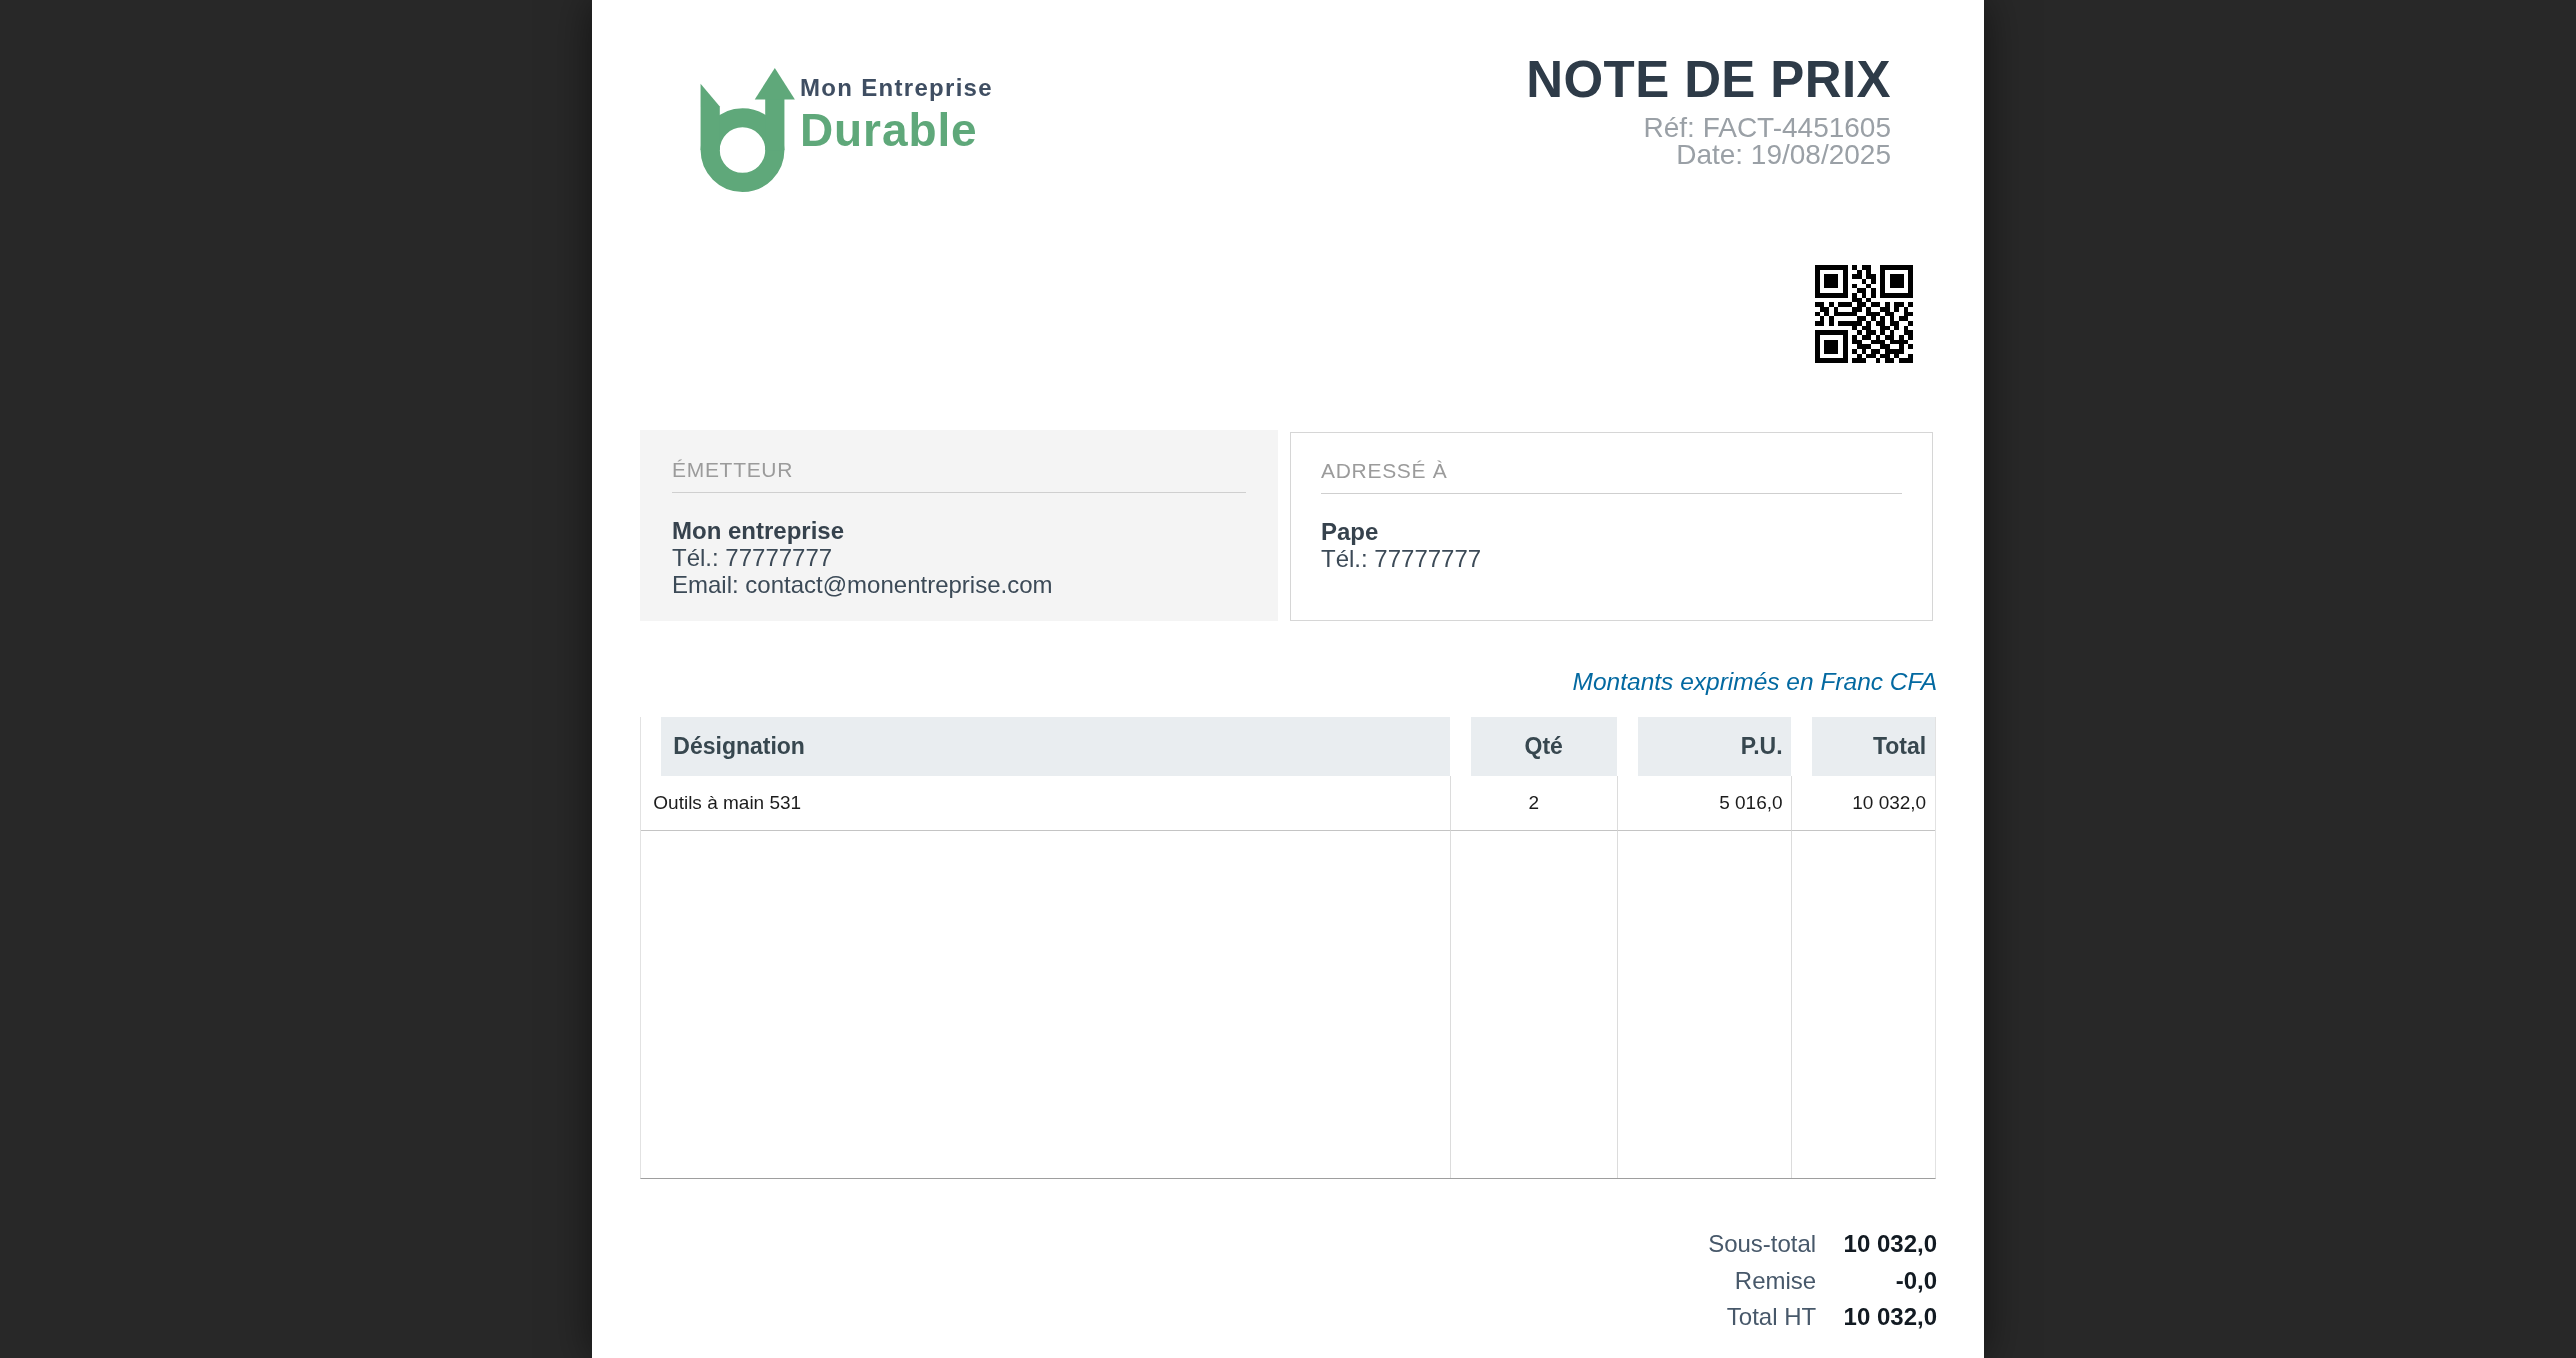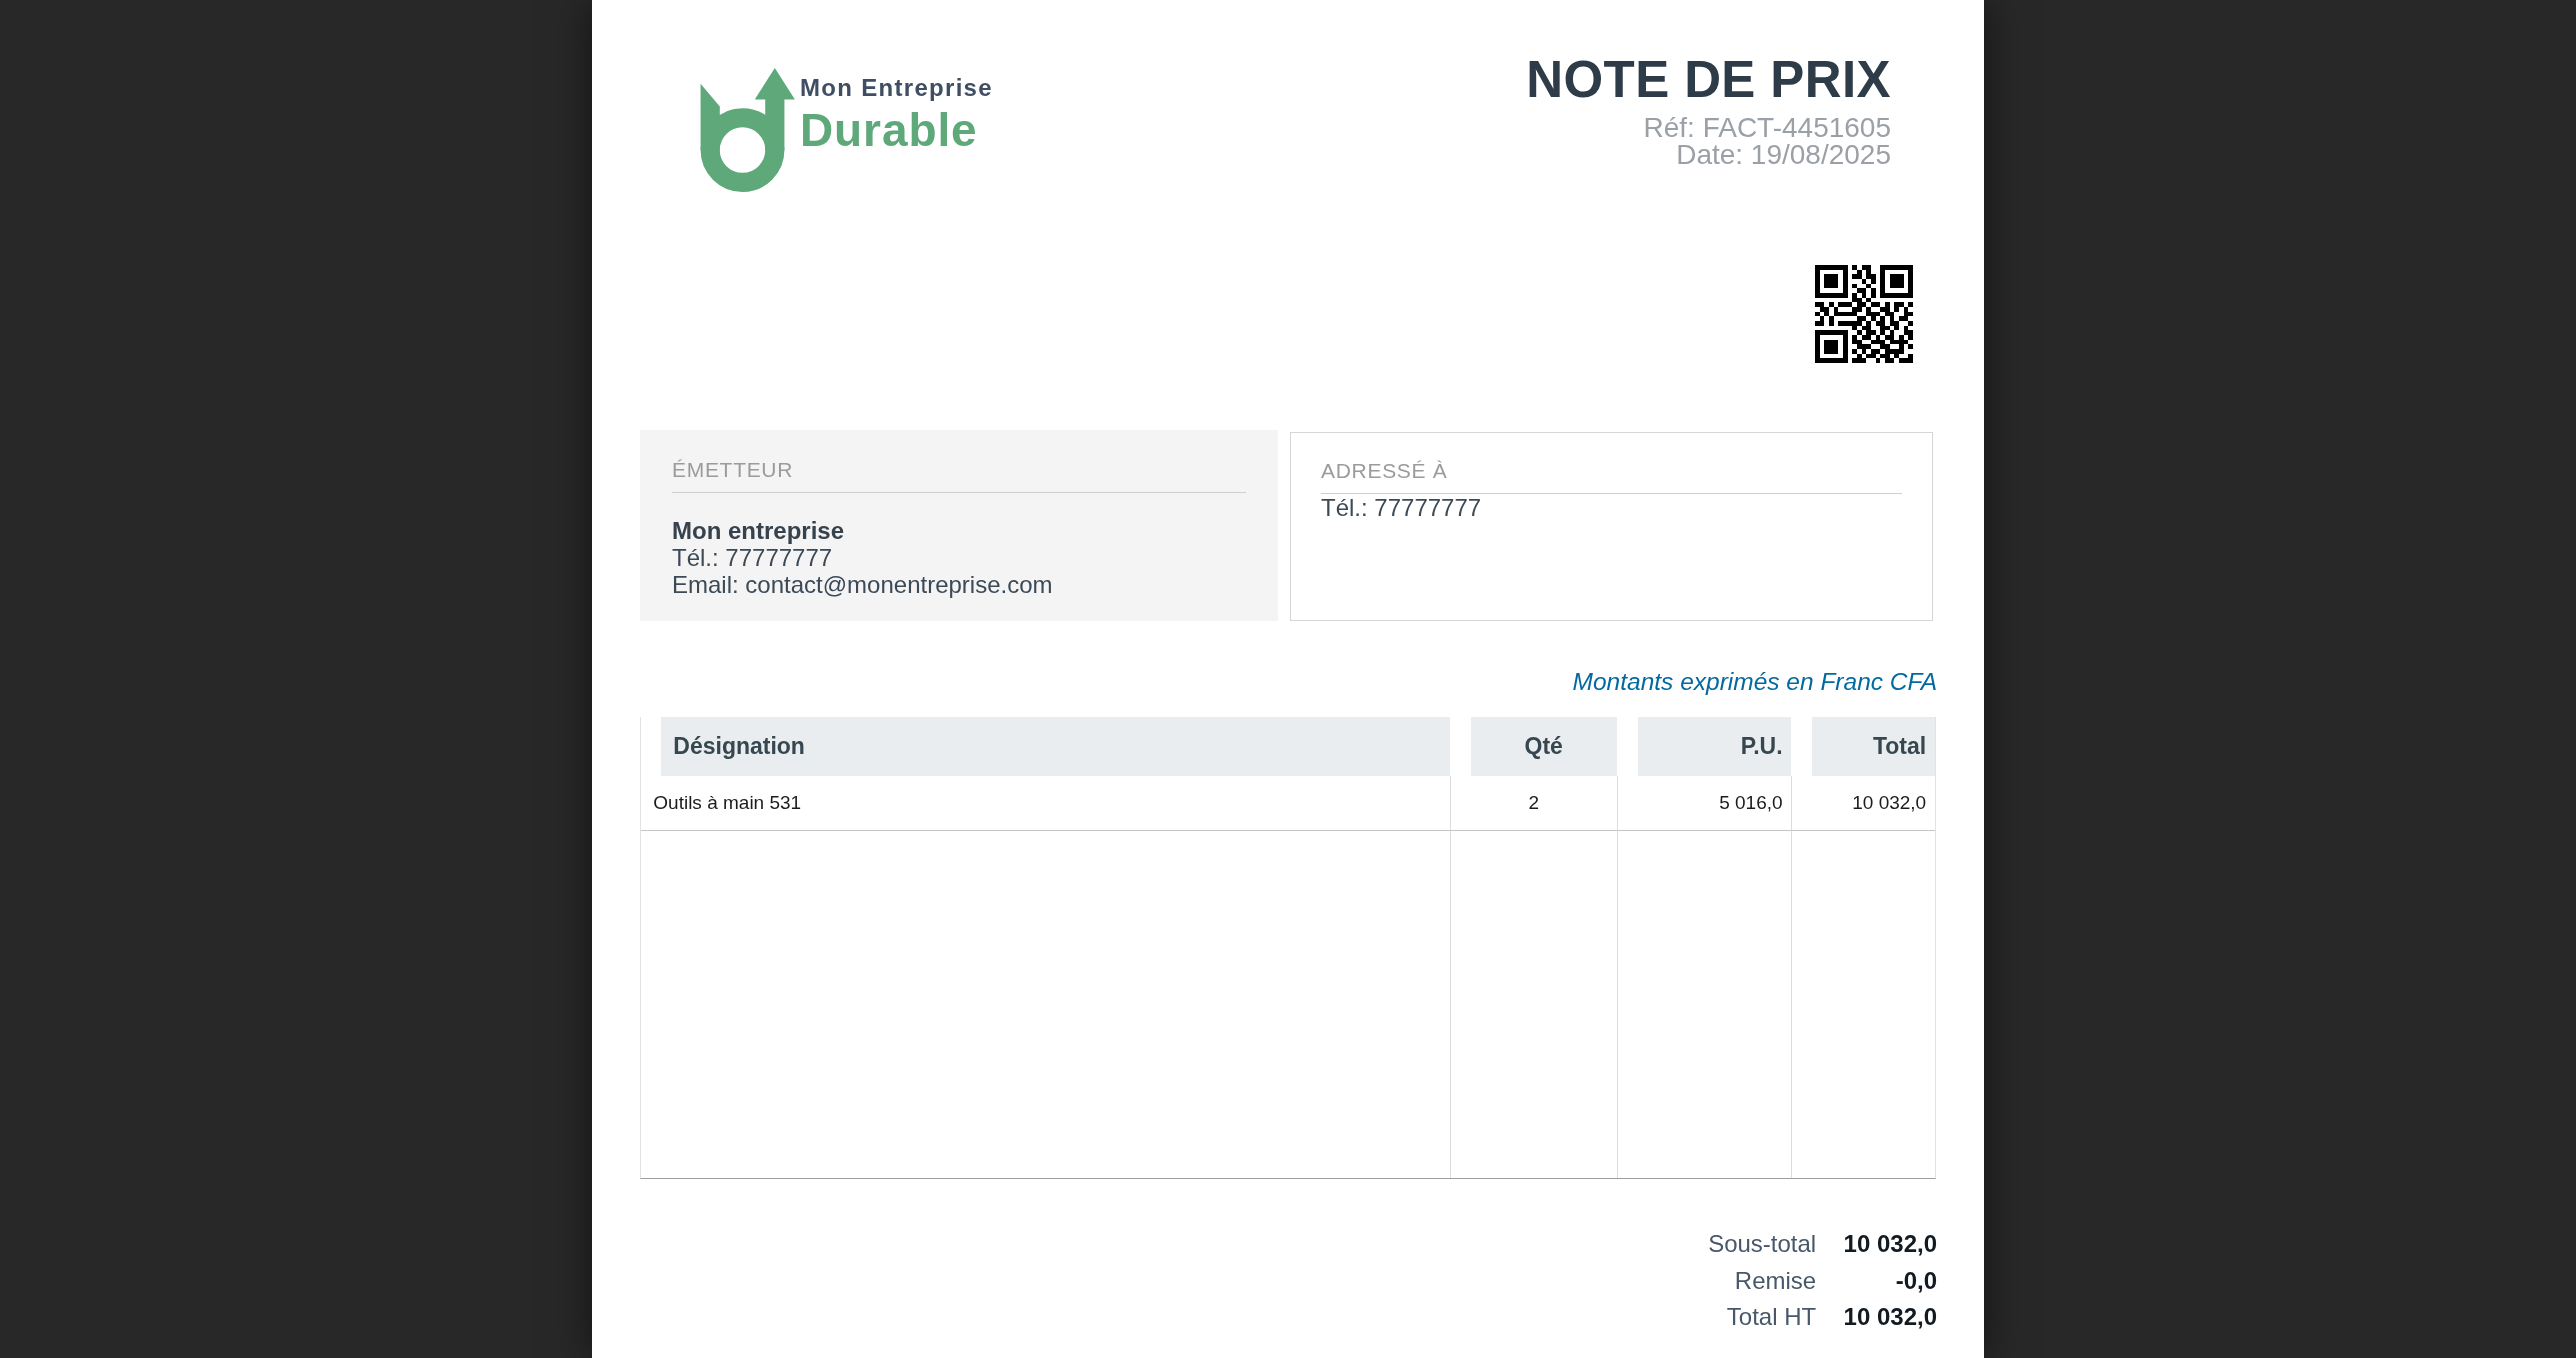--- a/index.html
+++ b/index.html
@@ -584,20 +584,21 @@
       <div class="box-label">ÉMETTEUR</div>
       <hr class="box-rule">
       <div class="box-name">Mon entreprise</div>
       <div class="box-line">Tél.: 77777777</div>
       <div class="box-line">Email: contact@monentreprise.com</div>
     </div>
 
     <div class="box box-recipient">
       <div class="box-label">ADRESSÉ À</div>
       <hr class="box-rule">
+      <div class="box-name">Pape</div>
       <div class="box-line">Tél.: 77777777</div>
     </div>
 
     <div class="currency-note">Montants exprimés en Franc CFA</div>
 
     <div class="items">
       <div class="tgrid thead">
         <div class="cell c-left">Désignation</div>
         <div class="cell c-center">Qté</div>
         <div class="cell c-right">P.U.</div>

